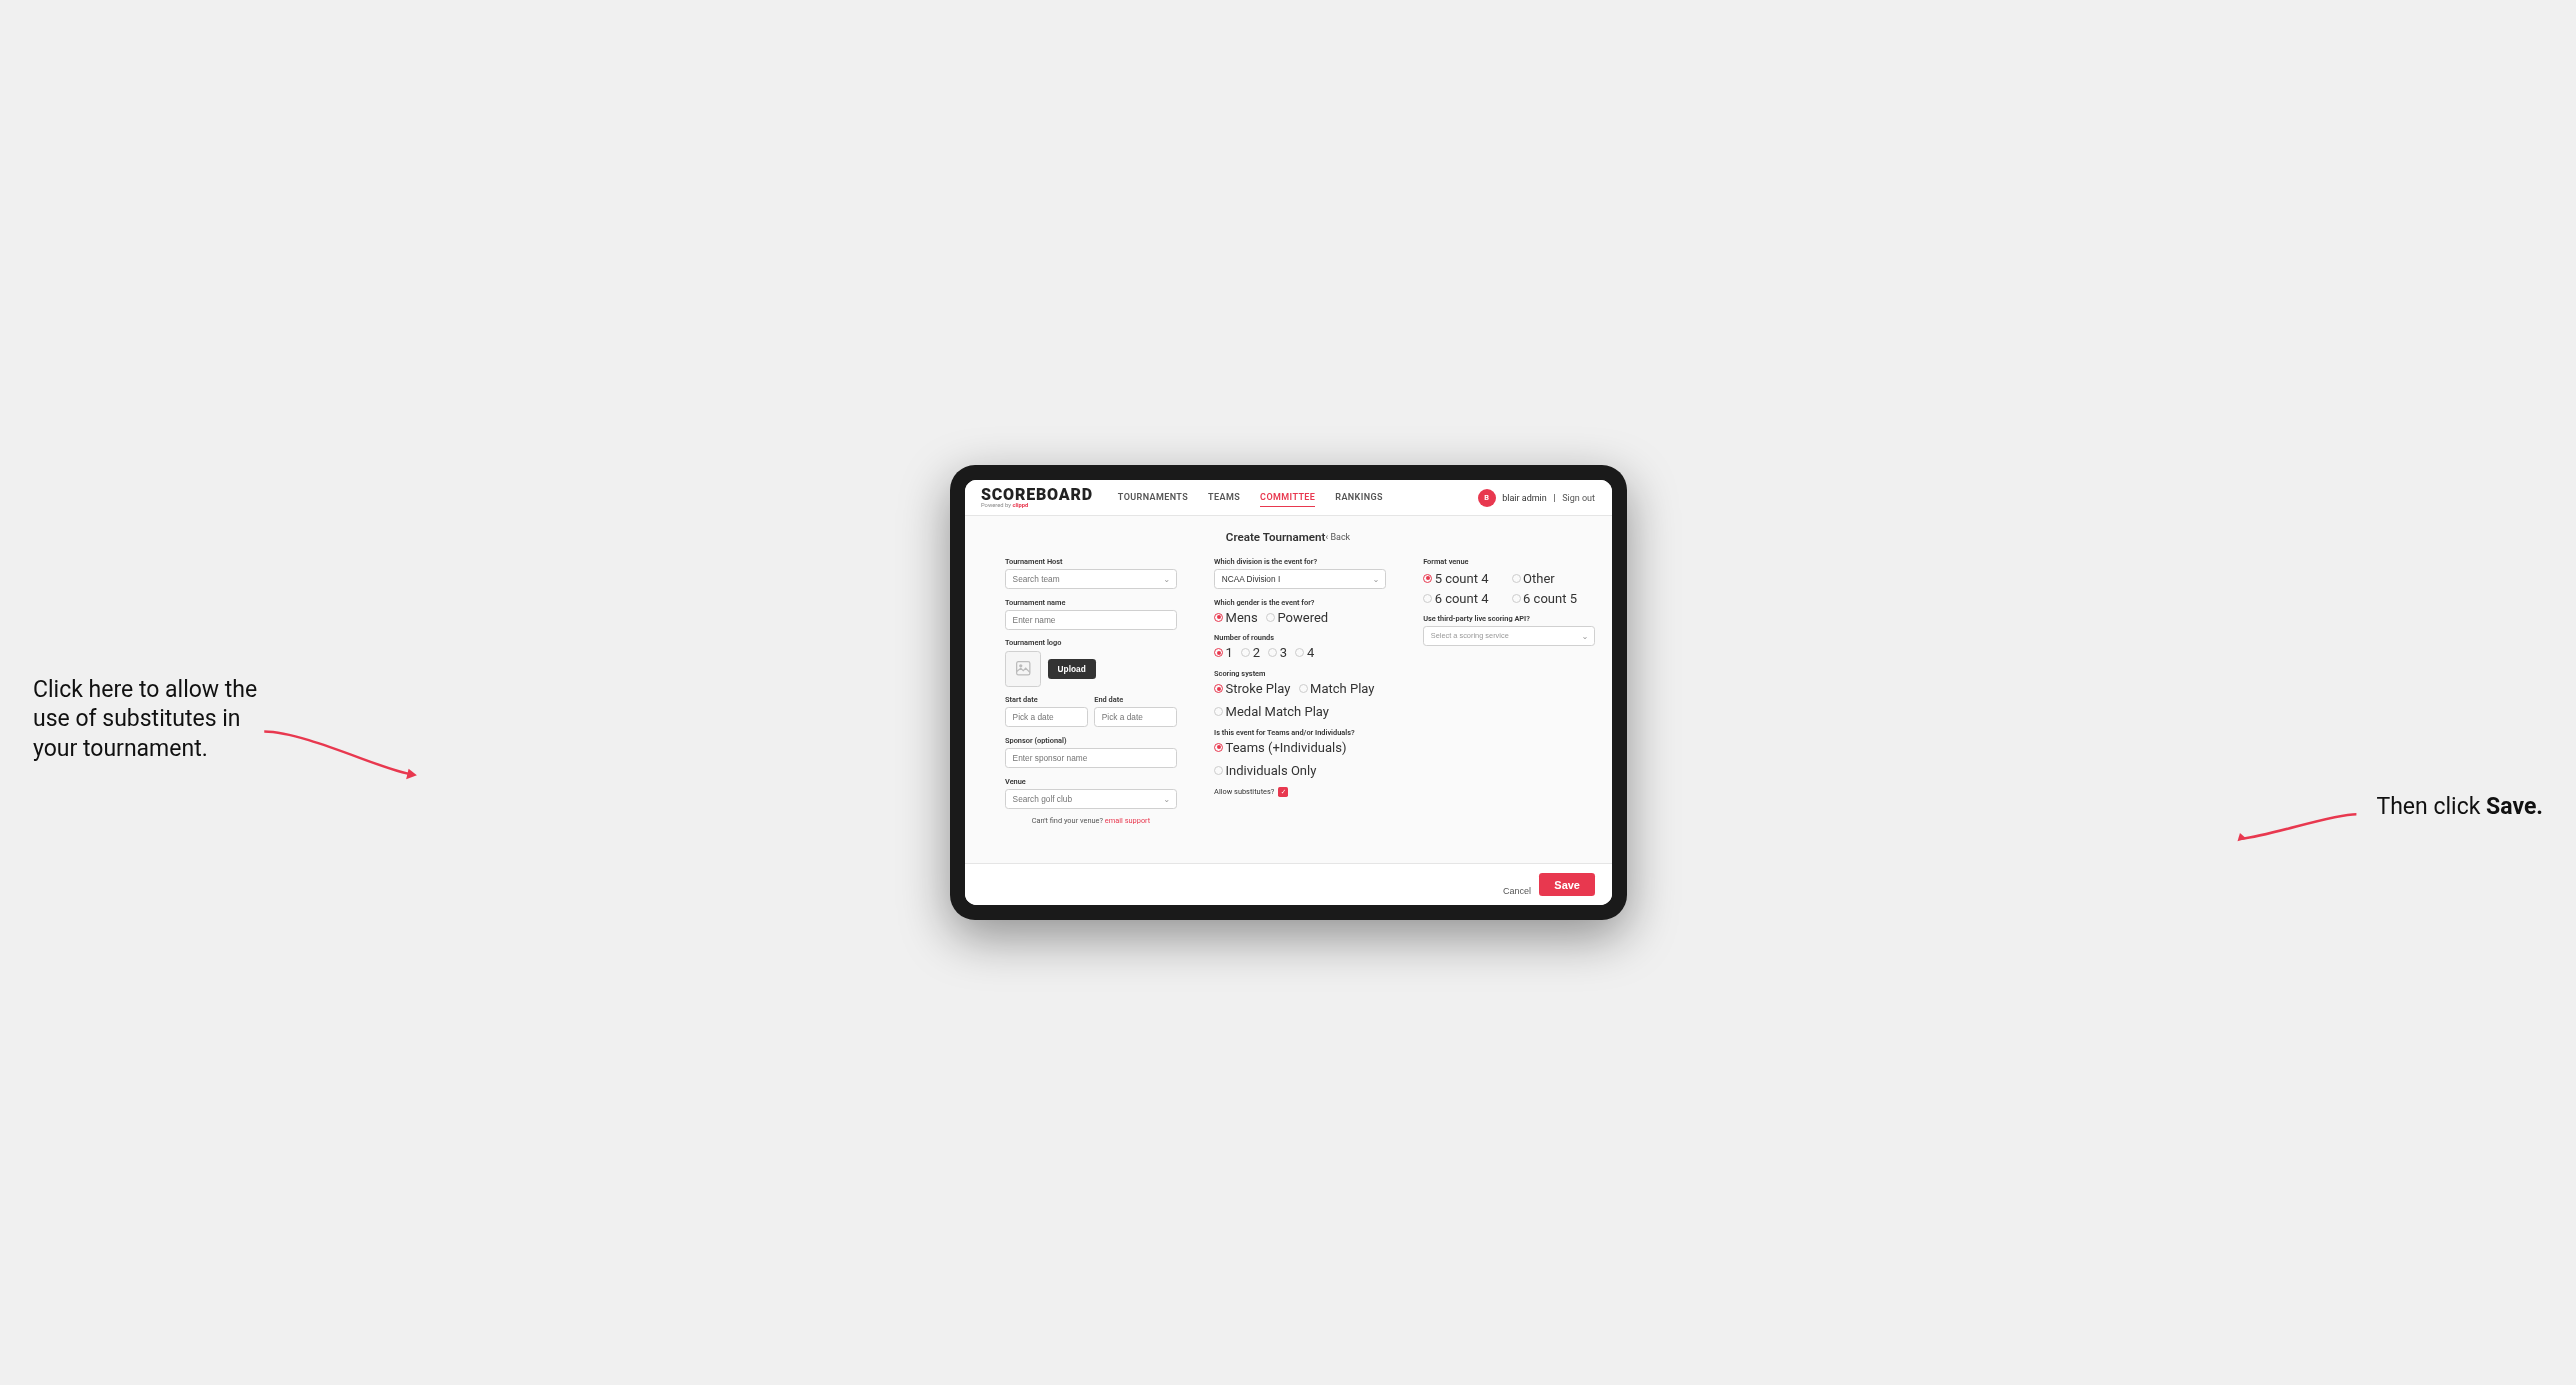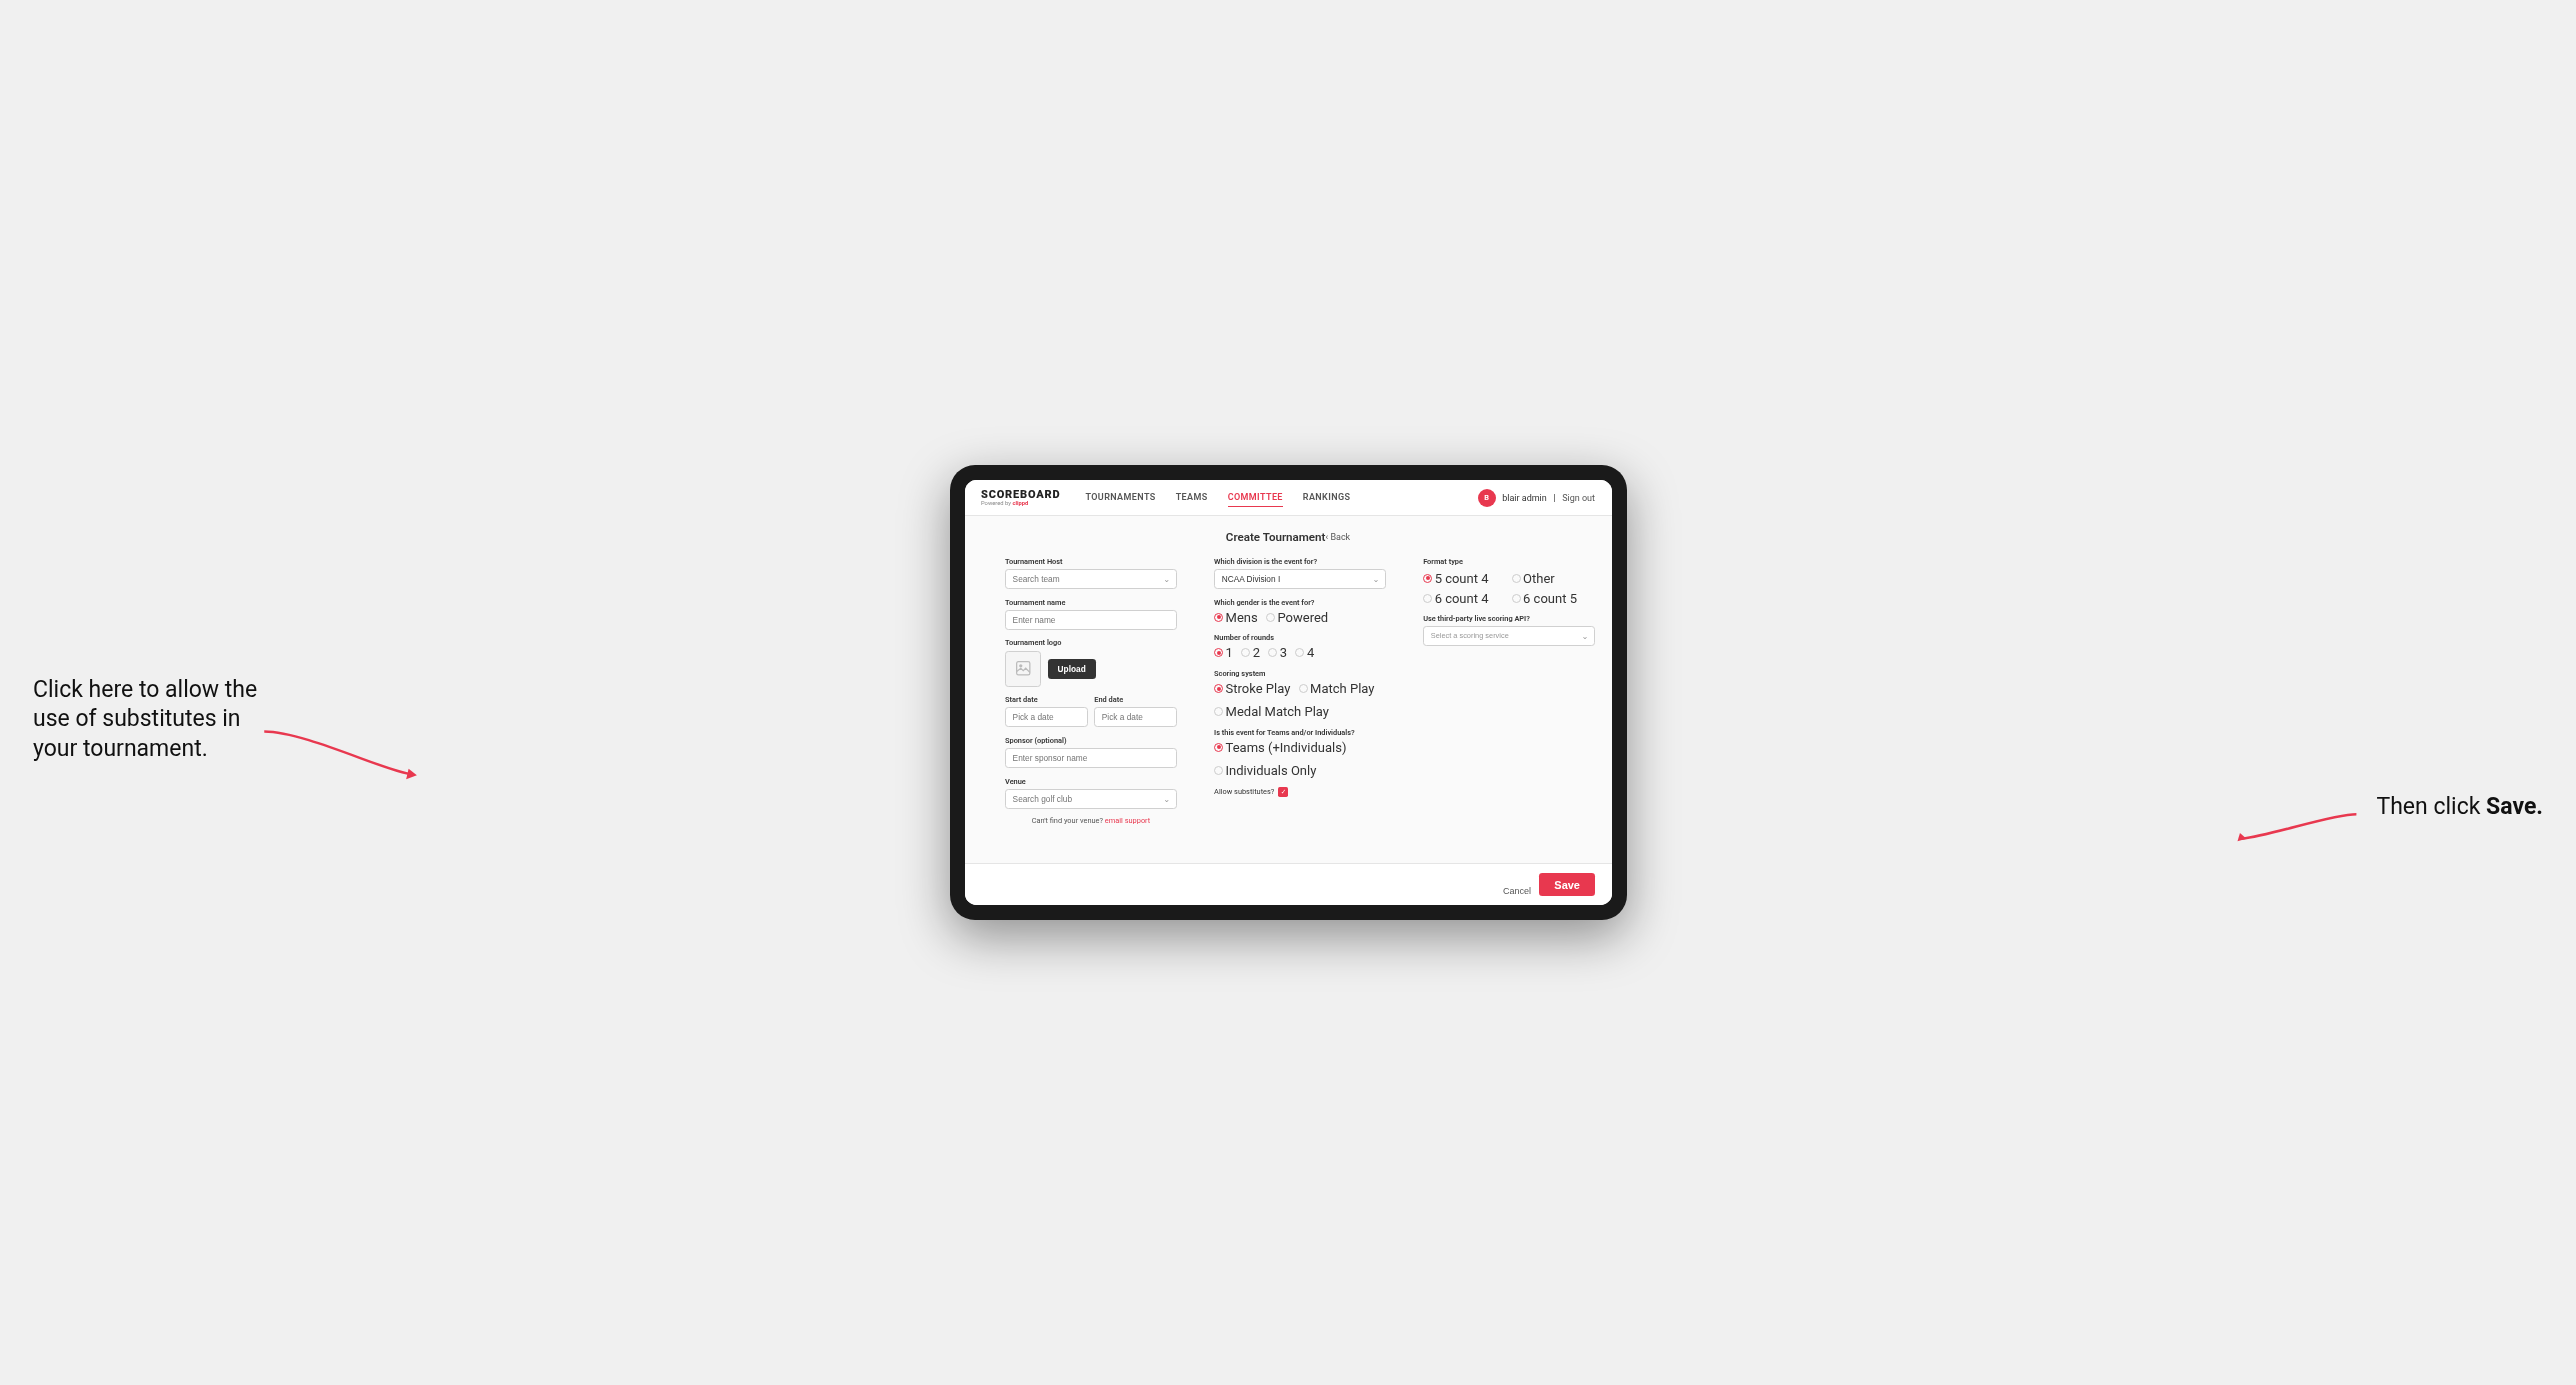--- a/index.html
+++ b/index.html
@@ -91,21 +91,21 @@
     }
 
     .logo-area {
       display: flex;
       flex-direction: column;
       margin-right: 25px;
       line-height: 1;
     }
 
     .logo-scoreboard {
-      font-size: 11px;
+      font-size: 16px;
       font-weight: 900;
       color: #222;
       letter-spacing: 0.8px;
     }
 
     .logo-powered {
       font-size: 5.8px;
       color: #888;
       margin-top: 0.8px;
     }
@@ -585,21 +585,21 @@
                 <span>Allow substitutes?</span>
                 <div class="checkbox-box">✓</div>
               </div>
             </div>
 
           </div>
 
           <div class="form-col">
 
             <div class="form-group">
-              <label class="form-label">Format type</label>
+              <label class="form-label">Format venue</label>
               <div style="display:grid; grid-template-columns: 1fr 1fr; gap: 5px; margin-top: 1.7px;">
                 <div class="radio-item">
                   <div class="radio-circle selected"></div>
                   <span>5 count 4</span>
                 </div>
                 <div class="radio-item">
                   <div class="radio-circle"></div>
                   <span>Other</span>
                 </div>
                 <div class="radio-item">

